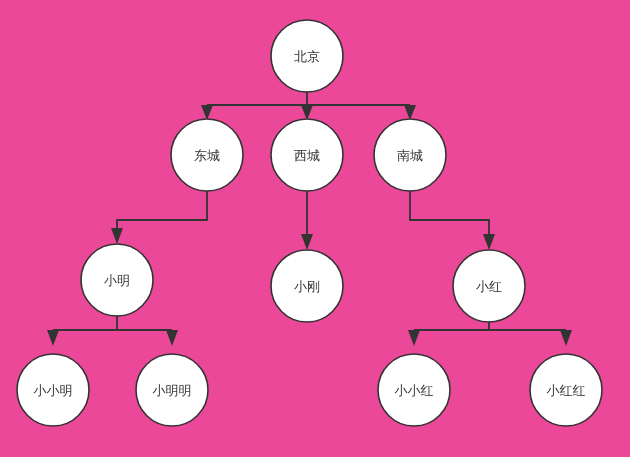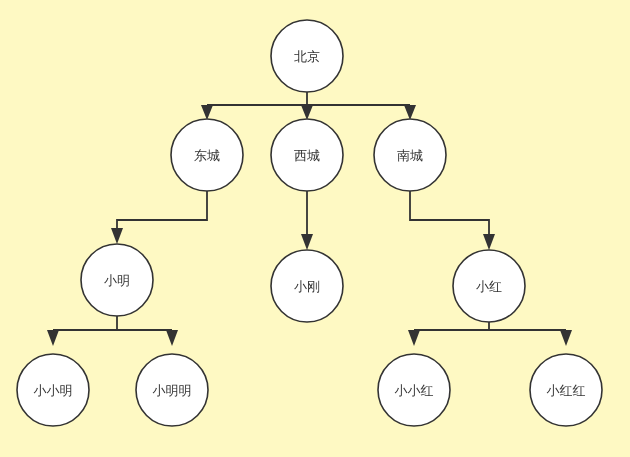--- a/index.html
+++ b/index.html
@@ -10,21 +10,21 @@
   body {
     width: 630px;
     height: 457px;
     font-family: "DejaVu Sans", "Liberation Sans", sans-serif;
     overflow: hidden;
   }
   #tree-canvas {
     position: relative;
     width: 630px;
     height: 457px;
-    background: #fef9c3;
+    background: #ec4899;
   }
   svg.tree-svg {
     position: absolute;
     top: 0;
     left: 0;
     width: 630px;
     height: 457px;
   }
   .node-circle {
     fill: #ffffff;

